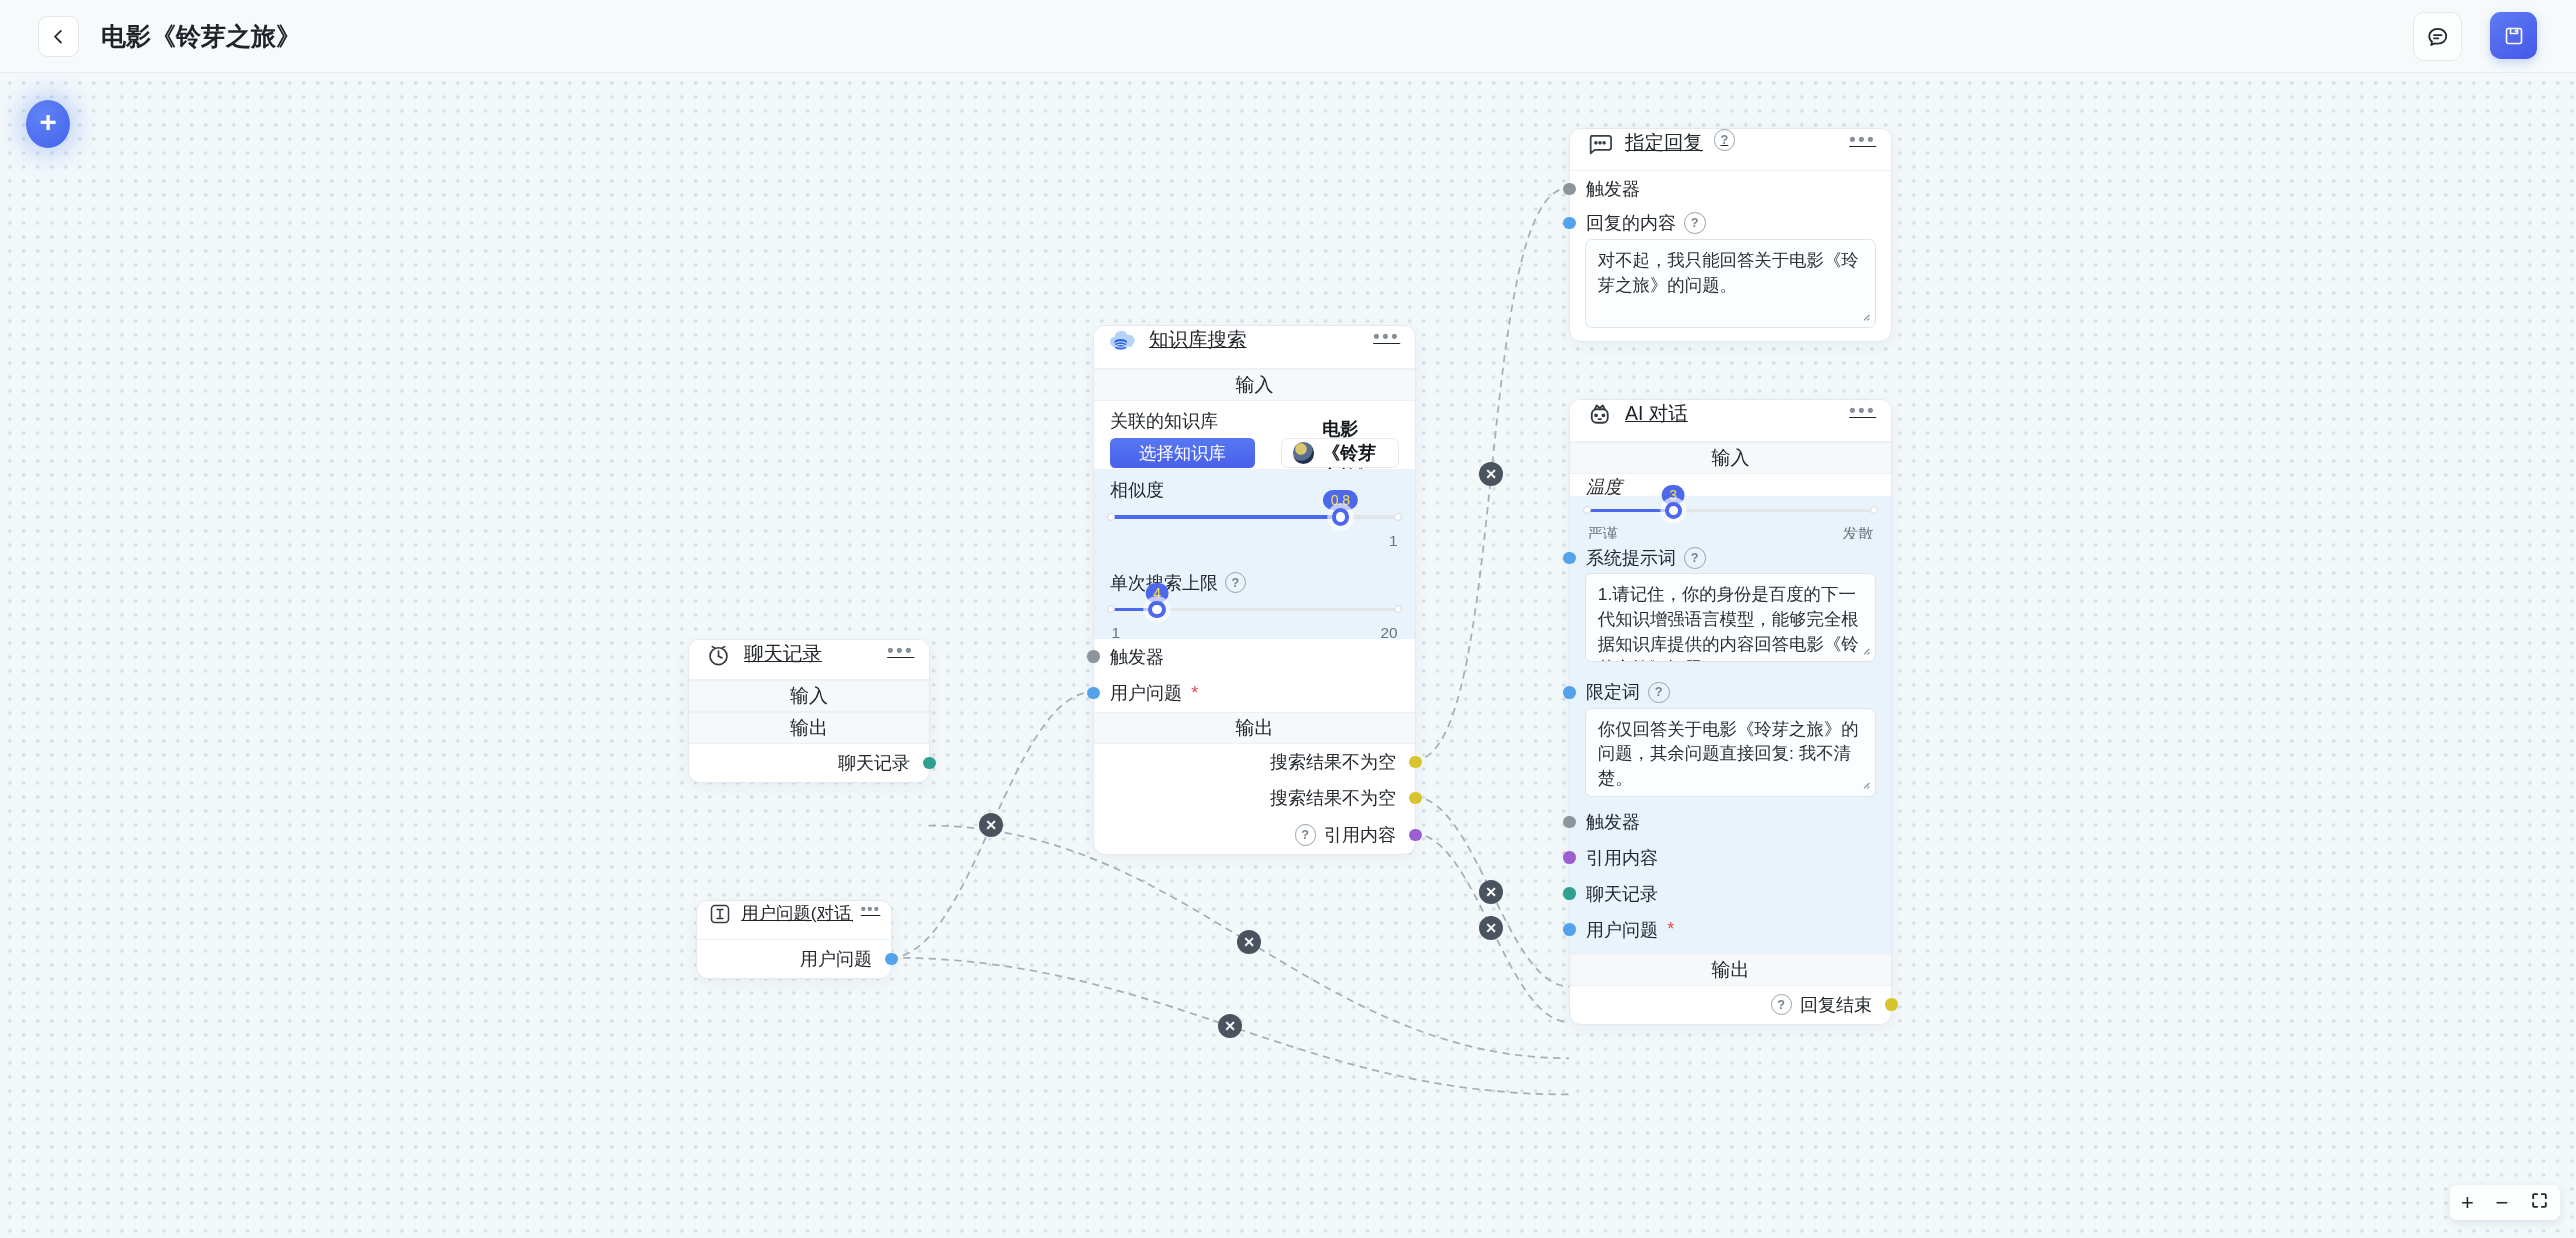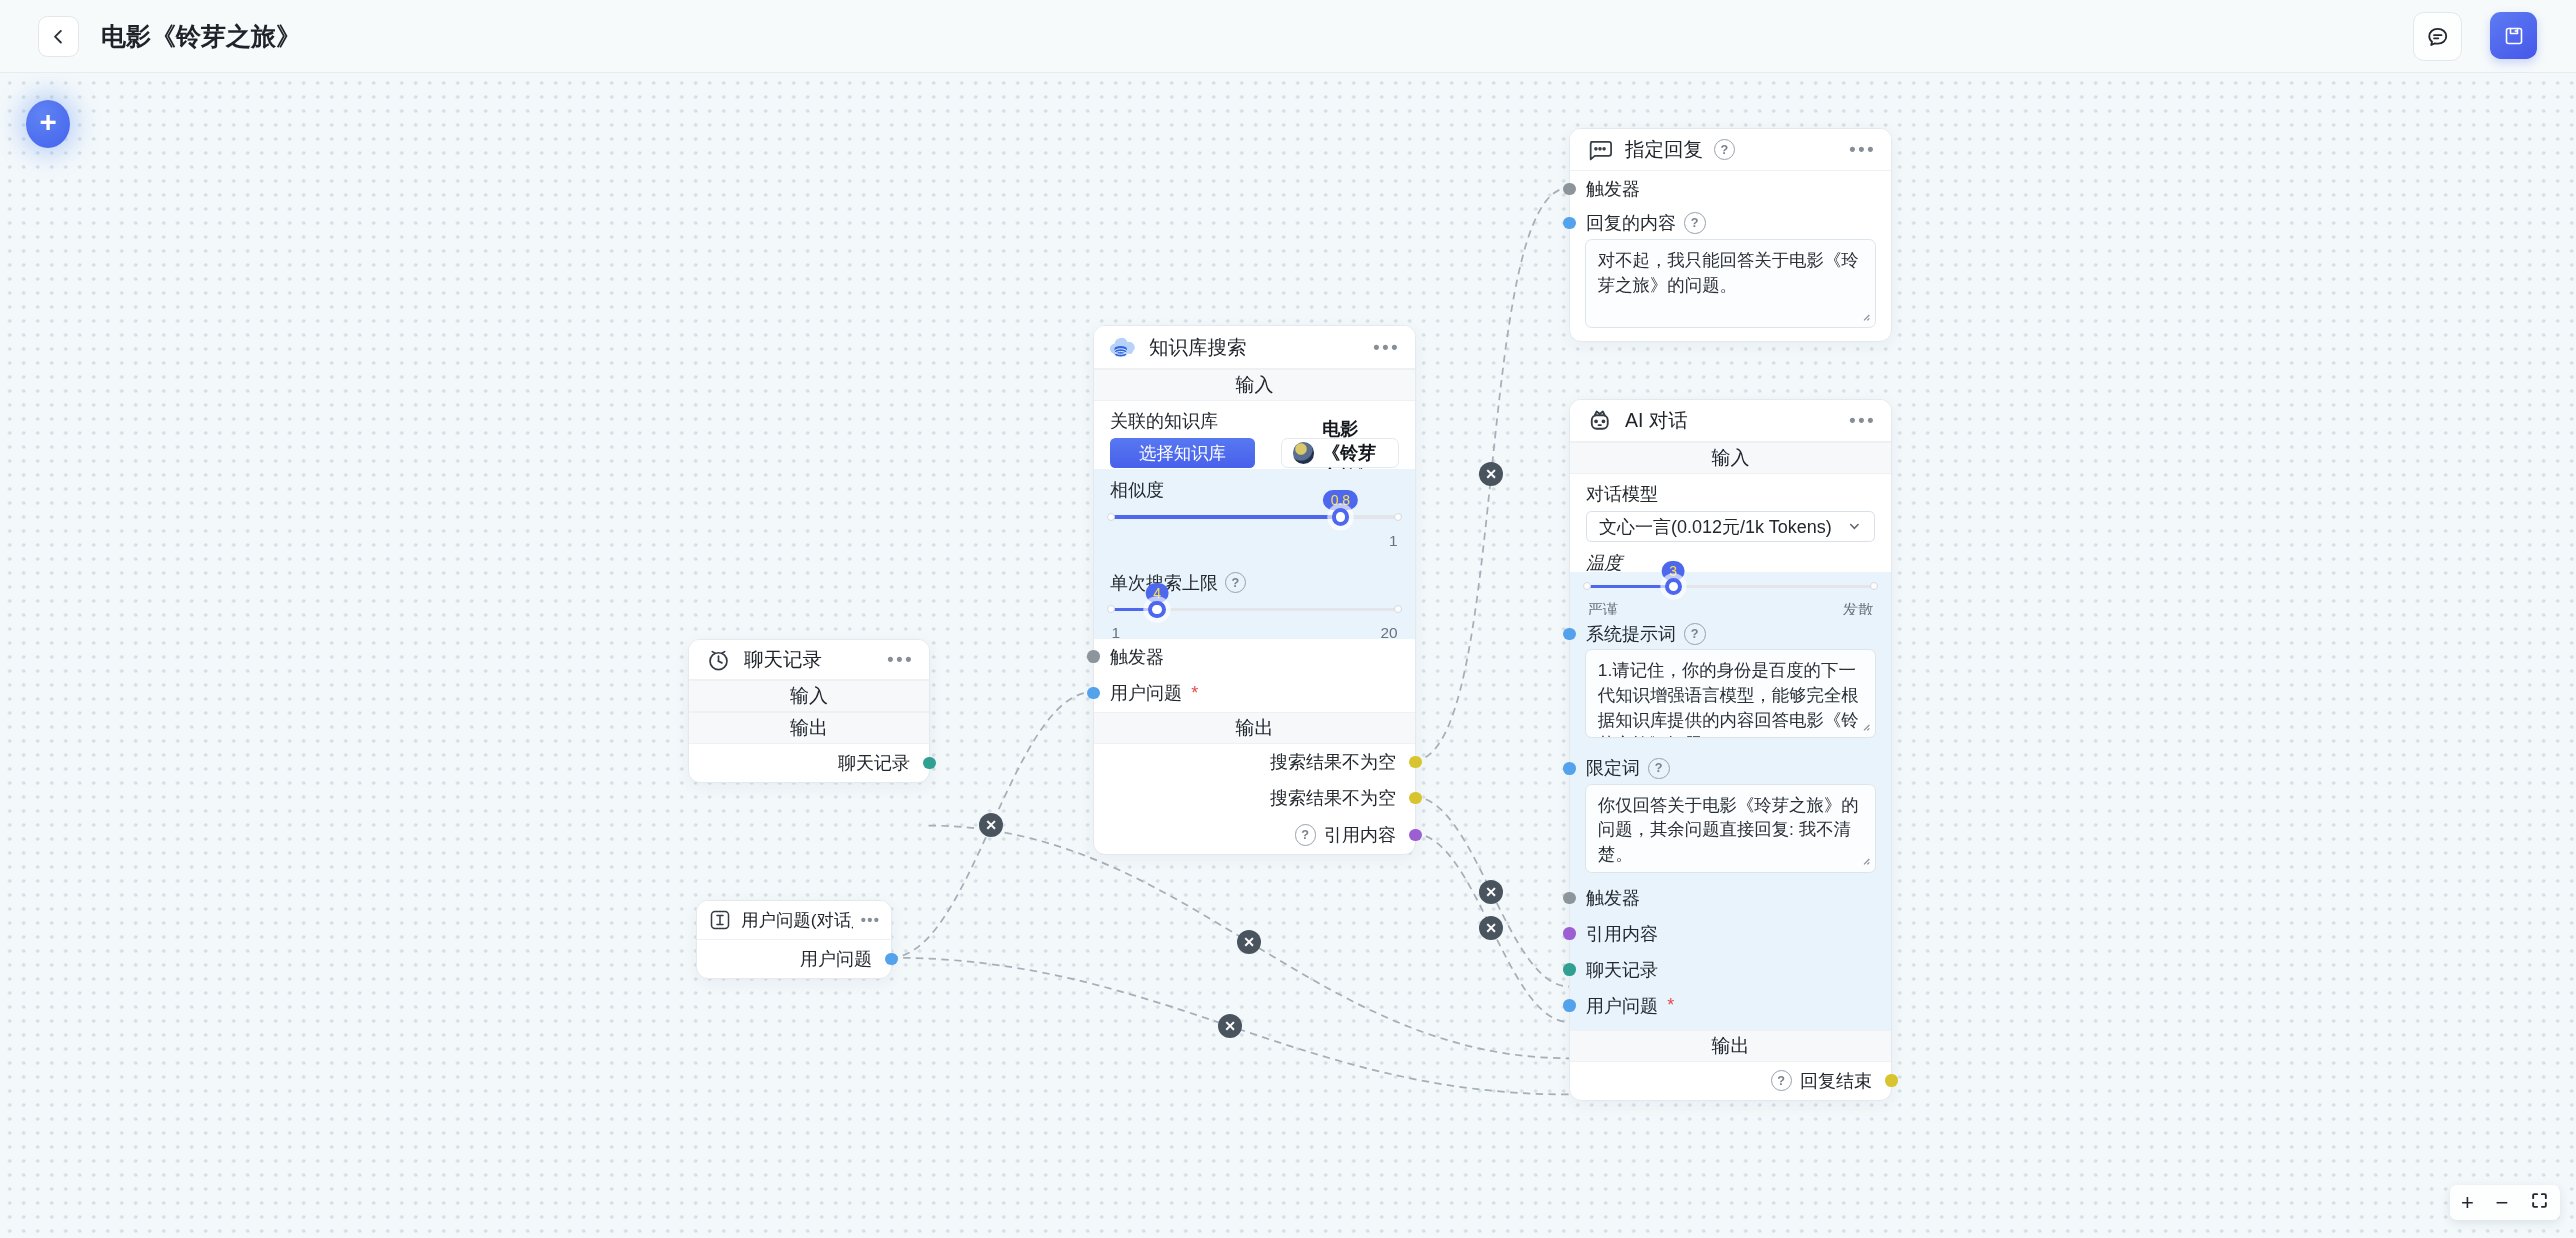--- a/index.html
+++ b/index.html
@@ -25,22 +25,22 @@
 
   
   .conn-layer{position:absolute;left:0;top:0;width:2576px;height:1238px;z-index:1;}
   .conn-layer svg{position:absolute;left:0;top:0;}
   .conn-x{position:absolute;width:24px;height:24px;border-radius:50%;background:#4A545F;color:#FFFFFF;
     display:flex;align-items:center;justify-content:center;font-size:14px;font-weight:700;z-index:3;cursor:pointer;}
 
   
   .node{position:absolute;background:#FFFFFF;border:1.3px solid #E4E9EE;border-radius:12px;
     box-shadow:0 4px 14.8px rgba(35,70,105,.06);z-index:2;display:flex;flex-direction:column;}
-  .node-header{display:flex;align-items:center;gap:10.7px;padding:0 14.8px;border-bottom:1.3px solid #EEF1F4;
-    font-size:19.5px;color:#20252B;border-radius:10.7px 10.7px 0 0;background:#fff;flex:0 0 auto;box-sizing:border-box;}
+  .node-header{display:flex;gap:10.7px;padding:0 14.8px;border-bottom:1.3px solid #EEF1F4;
+    font-size:19.5px;color:#20252B;border-radius:10.7px 10.7px 0 0;background:#fff;flex:0 0 auto;box-sizing:border-box;text-decoration:underline;}
   .nh-icon{width:29.5px;height:29.5px;display:flex;align-items:center;justify-content:center;flex:0 0 auto;}
   .nh-title{flex:1 1 auto;white-space:nowrap;overflow:hidden;}
   .menu-dots{color:#868E97;font-size:18px;letter-spacing:2.7px;font-weight:700;cursor:pointer;flex:0 0 auto;}
   .section-bar{background:#F6F8FA;border-top:0.7px solid #EEF1F4;border-bottom:0.7px solid #EEF1F4;
     display:flex;align-items:center;justify-content:center;font-size:19px;color:#21262D;flex:0 0 auto;box-sizing:border-box;}
   .row{position:relative;display:flex;align-items:center;font-size:18px;color:#23282E;box-sizing:border-box;flex:0 0 auto;}
   .row.inp{padding-left:16px;gap:8px;}
   .row.out{justify-content:flex-end;padding-right:19px;gap:8px;}
   .port{position:absolute;width:12.7px;height:12.7px;border-radius:50%;top:50%;margin-top:-6.4px;cursor:crosshair;z-index:4;}
   .port.pl{left:-6.7px;}
@@ -278,29 +278,20 @@
           <circle cx="18" cy="25" r="1.6" fill="#343B43"></circle>
             <circle cx="30" cy="25" r="1.6" fill="#343B43"></circle>
           <path d="M22,31 h4"></path>
         </svg>
       </span>
       <span class="nh-title">AI 对话</span>
       <span class="menu-dots">•••</span>
     </div>
     <div class="section-bar" style="height:32px;">输入</div>
 
-    <div style="height:76px;padding-top:8px;box-sizing:border-box;">
-      <div class="field-label">对话模型</div>
-      <div class="select">
-        <span>文心一言(0.012元/1k Tokens)</span>
-        <svg width="14.8" height="14.8" viewBox="0 0 24 24" fill="none" stroke="#5F6770" stroke-width="2.6" stroke-linecap="round">
-          <path d="M6,9 l6,6 l6,-6"></path>
-        </svg>
-      </div>
-    </div>
 
     <div class="field-label" style="height:21.5px;padding-top:4px;font-style:italic;">温度</div>
     <div class="band" style="height:43px;padding-top:1.3px;box-sizing:border-box;">
       <div class="slider" style="height:27px;">
         <span class="track"></span>
         <span class="fill" style="width:30%;"></span>
         <span class="enddot" style="left:0;"></span>
         <span class="enddot" style="left:100%;"></span>
         <span class="bubble" style="left:30%;bottom:19px;">3</span>
         <span class="handle" style="left:30%;"></span>

